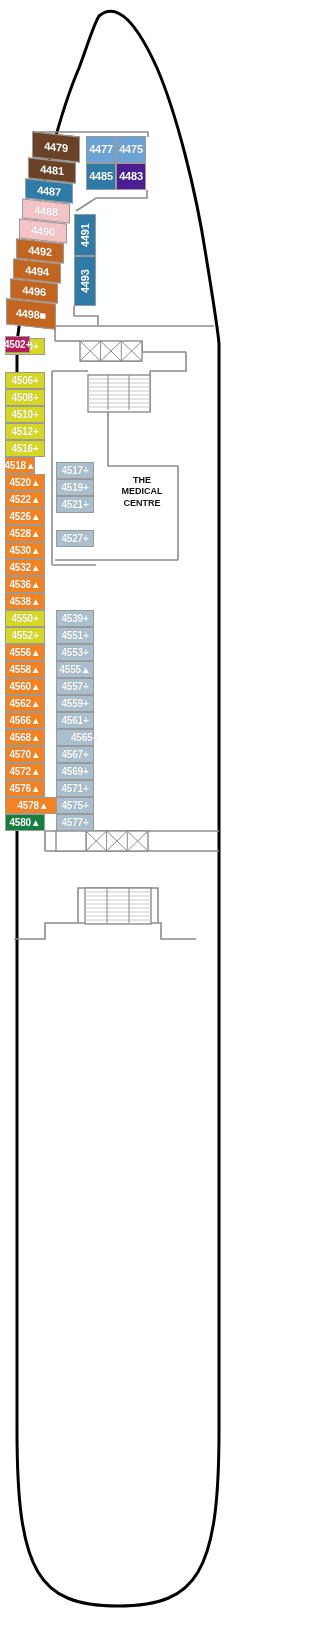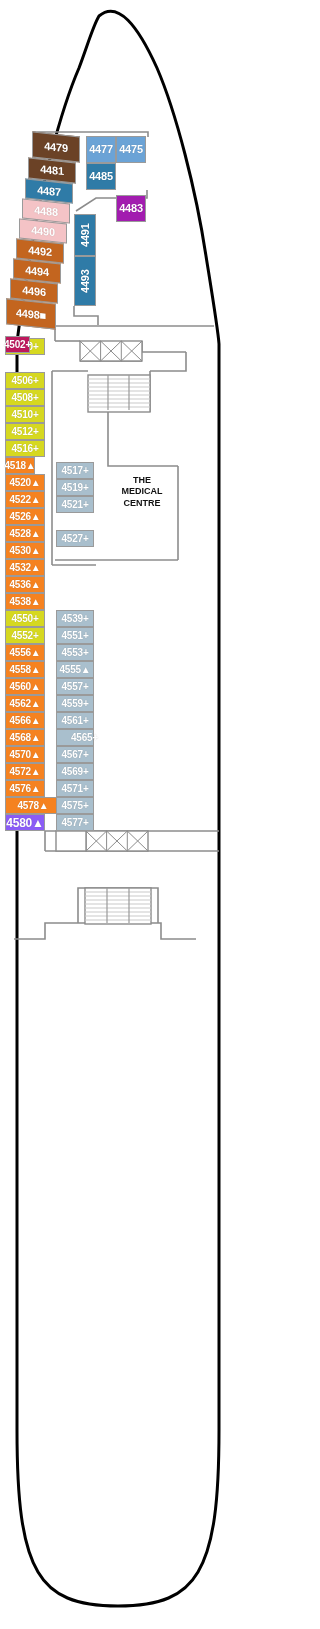--- a/index.html
+++ b/index.html
@@ -138,21 +138,21 @@
       <div class="cab" style="left: 25px; top: 181px; width: 48px; height: 20px; font-size: 11px; background: rgb(47, 123, 167); transform: skewY(6deg);">4487</div>
       <div class="cab" style="left: 22px; top: 201px; width: 48px; height: 20px; font-size: 11px; background: rgb(244, 195, 198); transform: skewY(6deg);">4488</div>
       <div class="cab" style="left: 19px; top: 221px; width: 48px; height: 20px; font-size: 11px; background: rgb(244, 195, 198); transform: skewY(6deg);">4490</div>
       <div class="cab" style="left: 16px; top: 241px; width: 48px; height: 20px; font-size: 11px; background: rgb(195, 101, 31); transform: skewY(6deg);">4492</div>
       <div class="cab" style="left: 13px; top: 261px; width: 48px; height: 20px; font-size: 11px; background: rgb(195, 101, 31); transform: skewY(6deg);">4494</div>
       <div class="cab" style="left: 10px; top: 281px; width: 48px; height: 20px; font-size: 11px; background: rgb(195, 101, 31); transform: skewY(6deg);">4496</div>
       <div class="cab" style="left: 6px; top: 301px; width: 50px; height: 26px; font-size: 11px; background: rgb(195, 101, 31); transform: skewY(6deg);">4498■</div>
       <div class="cab" style="left: 86px; top: 136px; width: 30px; height: 27px; font-size: 11px; background: rgb(107, 163, 214);">4477</div>
       <div class="cab" style="left: 116px; top: 136px; width: 30px; height: 27px; font-size: 11px; background: rgb(107, 163, 214);">4475</div>
       <div class="cab" style="left: 86px; top: 163px; width: 30px; height: 27px; font-size: 11px; background: rgb(47, 123, 167);">4485</div>
-      <div class="cab" style="left: 116px; top: 163px; width: 30px; height: 27px; font-size: 11px; background: #a21caf; margin-top: 32px;">4483</div>
+      <div class="cab" style="left: 116px; top: 163px; width: 30px; height: 27px; font-size: 11px; background: #4c1d95;">4483</div>
       <div class="cab vert" style="left: 74px; top: 214px; width: 22px; height: 42px; font-size: 11px; background: rgb(47, 123, 167);">4491</div>
       <div class="cab vert" style="left: 74px; top: 256px; width: 22px; height: 50px; font-size: 11px; background: rgb(47, 123, 167);">4493</div>
       <div class="cab" style="left: 5px; top: 338px; width: 40px; height: 17px; font-size: 10px; background: rgb(214, 216, 32);">4500+</div>
       <div class="cab" style="left: 5px; top: 336px; width: 25px; height: 17px; font-size: 10px; background: #be185d;">4502+</div>
       <div class="cab" style="left: 5px; top: 372px; width: 40px; height: 17px; font-size: 10px; background: rgb(214, 216, 32);">4506+</div>
       <div class="cab" style="left: 5px; top: 389px; width: 40px; height: 17px; font-size: 10px; background: rgb(214, 216, 32);">4508+</div>
       <div class="cab" style="left: 5px; top: 406px; width: 40px; height: 17px; font-size: 10px; background: rgb(214, 216, 32);">4510+</div>
       <div class="cab" style="left: 5px; top: 423px; width: 40px; height: 17px; font-size: 10px; background: rgb(214, 216, 32);">4512+</div>
       <div class="cab" style="left: 5px; top: 440px; width: 40px; height: 17px; font-size: 10px; background: rgb(214, 216, 32);">4516+</div>
       <div class="cab" style="left: 5px; top: 457px; width: 30px; height: 17px; font-size: 10px; background: rgb(245, 130, 32);">4518▲</div>
@@ -169,21 +169,21 @@
       <div class="cab" style="left: 5px; top: 644px; width: 40px; height: 17px; font-size: 10px; background: rgb(245, 130, 32); text-align: right;">4556▲</div>
       <div class="cab" style="left: 5px; top: 661px; width: 40px; height: 17px; font-size: 10px; background: rgb(245, 130, 32);">4558▲</div>
       <div class="cab" style="left: 5px; top: 678px; width: 40px; height: 17px; font-size: 10px; background: rgb(245, 130, 32);">4560▲</div>
       <div class="cab" style="left: 5px; top: 695px; width: 40px; height: 17px; font-size: 10px; background: rgb(245, 130, 32);">4562▲</div>
       <div class="cab" style="left: 5px; top: 712px; width: 40px; height: 17px; font-size: 10px; background: rgb(245, 130, 32);">4566▲</div>
       <div class="cab" style="left: 5px; top: 729px; width: 40px; height: 17px; font-size: 10px; background: rgb(245, 130, 32);">4568▲</div>
       <div class="cab" style="left: 5px; top: 746px; width: 40px; height: 17px; font-size: 10px; background: rgb(245, 130, 32);">4570▲</div>
       <div class="cab" style="left: 5px; top: 763px; width: 40px; height: 17px; font-size: 10px; background: rgb(245, 130, 32);">4572▲</div>
       <div class="cab" style="left: 5px; top: 780px; width: 40px; height: 17px; font-size: 10px; background: rgb(245, 130, 32);">4576▲</div>
       <div class="cab" style="left: 5px; top: 797px; width: 56px; height: 17px; font-size: 10px; background: rgb(245, 130, 32);">4578▲</div>
-      <div class="cab" style="left: 5px; top: 814px; width: 40px; height: 17px; font-size: 12px; background: #8b5cf6;">4580▲</div>
+      <div class="cab" style="left: 5px; top: 814px; width: 40px; height: 17px; font-size: 10px; background: #15803d;">4580▲</div>
       <div class="cab" style="left: 56px; top: 462px; width: 38px; height: 17px; font-size: 10px; background: rgb(169, 191, 205);">4517+</div>
       <div class="cab" style="left: 56px; top: 479px; width: 38px; height: 17px; font-size: 10px; background: rgb(169, 191, 205);">4519+</div>
       <div class="cab" style="left: 56px; top: 496px; width: 38px; height: 17px; font-size: 10px; background: rgb(169, 191, 205);">4521+</div>
       <div class="cab" style="left: 56px; top: 530px; width: 38px; height: 17px; font-size: 10px; background: rgb(169, 191, 205);">4527+</div>
       <div class="cab" style="left: 56px; top: 610px; width: 38px; height: 17px; font-size: 10px; background: rgb(169, 191, 205);">4539+</div>
       <div class="cab" style="left: 56px; top: 627px; width: 38px; height: 17px; font-size: 10px; background: rgb(169, 191, 205);">4551+</div>
       <div class="cab" style="left: 56px; top: 644px; width: 38px; height: 17px; font-size: 10px; background: rgb(169, 191, 205);">4553+</div>
       <div class="cab" style="left: 56px; top: 661px; width: 38px; height: 17px; font-size: 10px; background: rgb(169, 191, 205);">4555▲</div>
       <div class="cab" style="left: 56px; top: 678px; width: 38px; height: 17px; font-size: 10px; background: rgb(169, 191, 205);">4557+</div>
       <div class="cab" style="left: 56px; top: 695px; width: 38px; height: 17px; font-size: 10px; background: rgb(169, 191, 205);">4559+</div>

